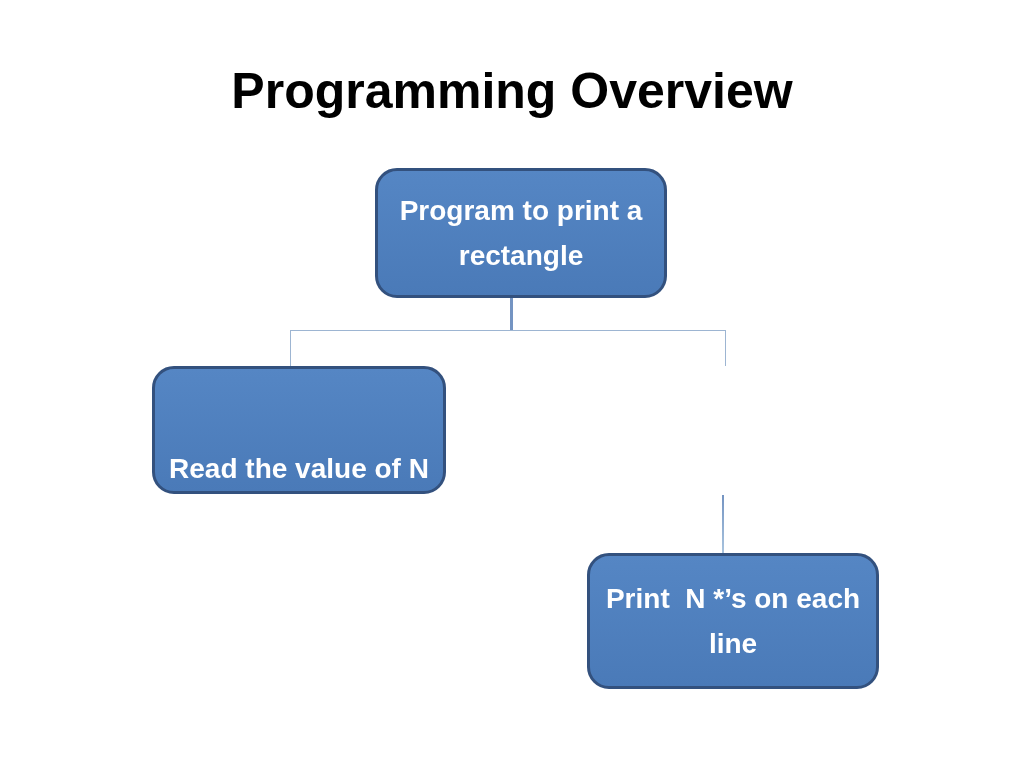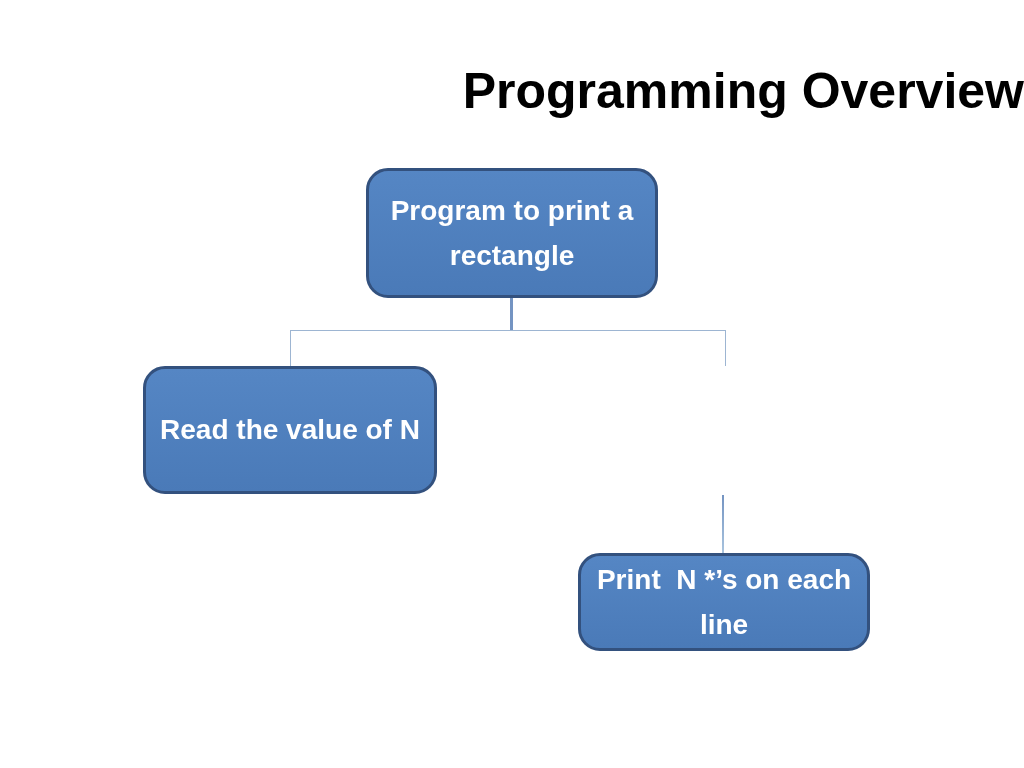--- a/index.html
+++ b/index.html
@@ -14,21 +14,21 @@
     background: var(--bg, #ffffff);
     overflow: hidden;
     font-family: "Liberation Sans", sans-serif;
   }
   .slide-title {
     position: absolute;
     top: 62px;
     left: 0;
     width: 100%;
     margin: 0;
-    text-align: right;
+    text-align: center;
     font-size: 50px;
     font-weight: bold;
     letter-spacing: 0px;
     color: var(--title-color, #000000);
   }
   .node {
     position: absolute;
     box-sizing: border-box;
     display: flex;
     align-items: center;
@@ -36,25 +36,26 @@
     text-align: center;
     border-radius: 22px;
     border: 3px solid var(--node-border, #33517e);
     background: linear-gradient(to bottom, var(--node-fill-top, #5586c4), var(--node-fill-bottom, #4a7ab8));
     color: var(--node-text, #ffffff);
     font-size: 28px;
     font-weight: bold;
     line-height: 1.62;
     white-space: pre-wrap;
     z-index: 2;
+    margin-left: 9px;
   }
   .node-root   { left: 366px; top: 168px; width: 292px; height: 130px; }
-  .node-read   { left: 143px; top: 366px; width: 294px; height: 128px; }
+  .node-read   { left: 143px; top: 366px; width: 294px; height: 128px; align-items: flex-end; }
   .node-rect   { left: 581px; top: 366px; width: 289px; height: 130px; }
-  .node-stars  { left: 578px; top: 553px; width: 292px; height: 98px; }
+  .node-stars  { left: 578px; top: 553px; width: 292px; height: 136px; }
 
   .connector {
     position: absolute;
     z-index: 1;
   }
   .conn-root-stub {
     left: 510px; top: 297px; width: 3px; height: 34px;
     background: var(--connector-strong, #7a99c6);
   }
   .conn-horizontal {

